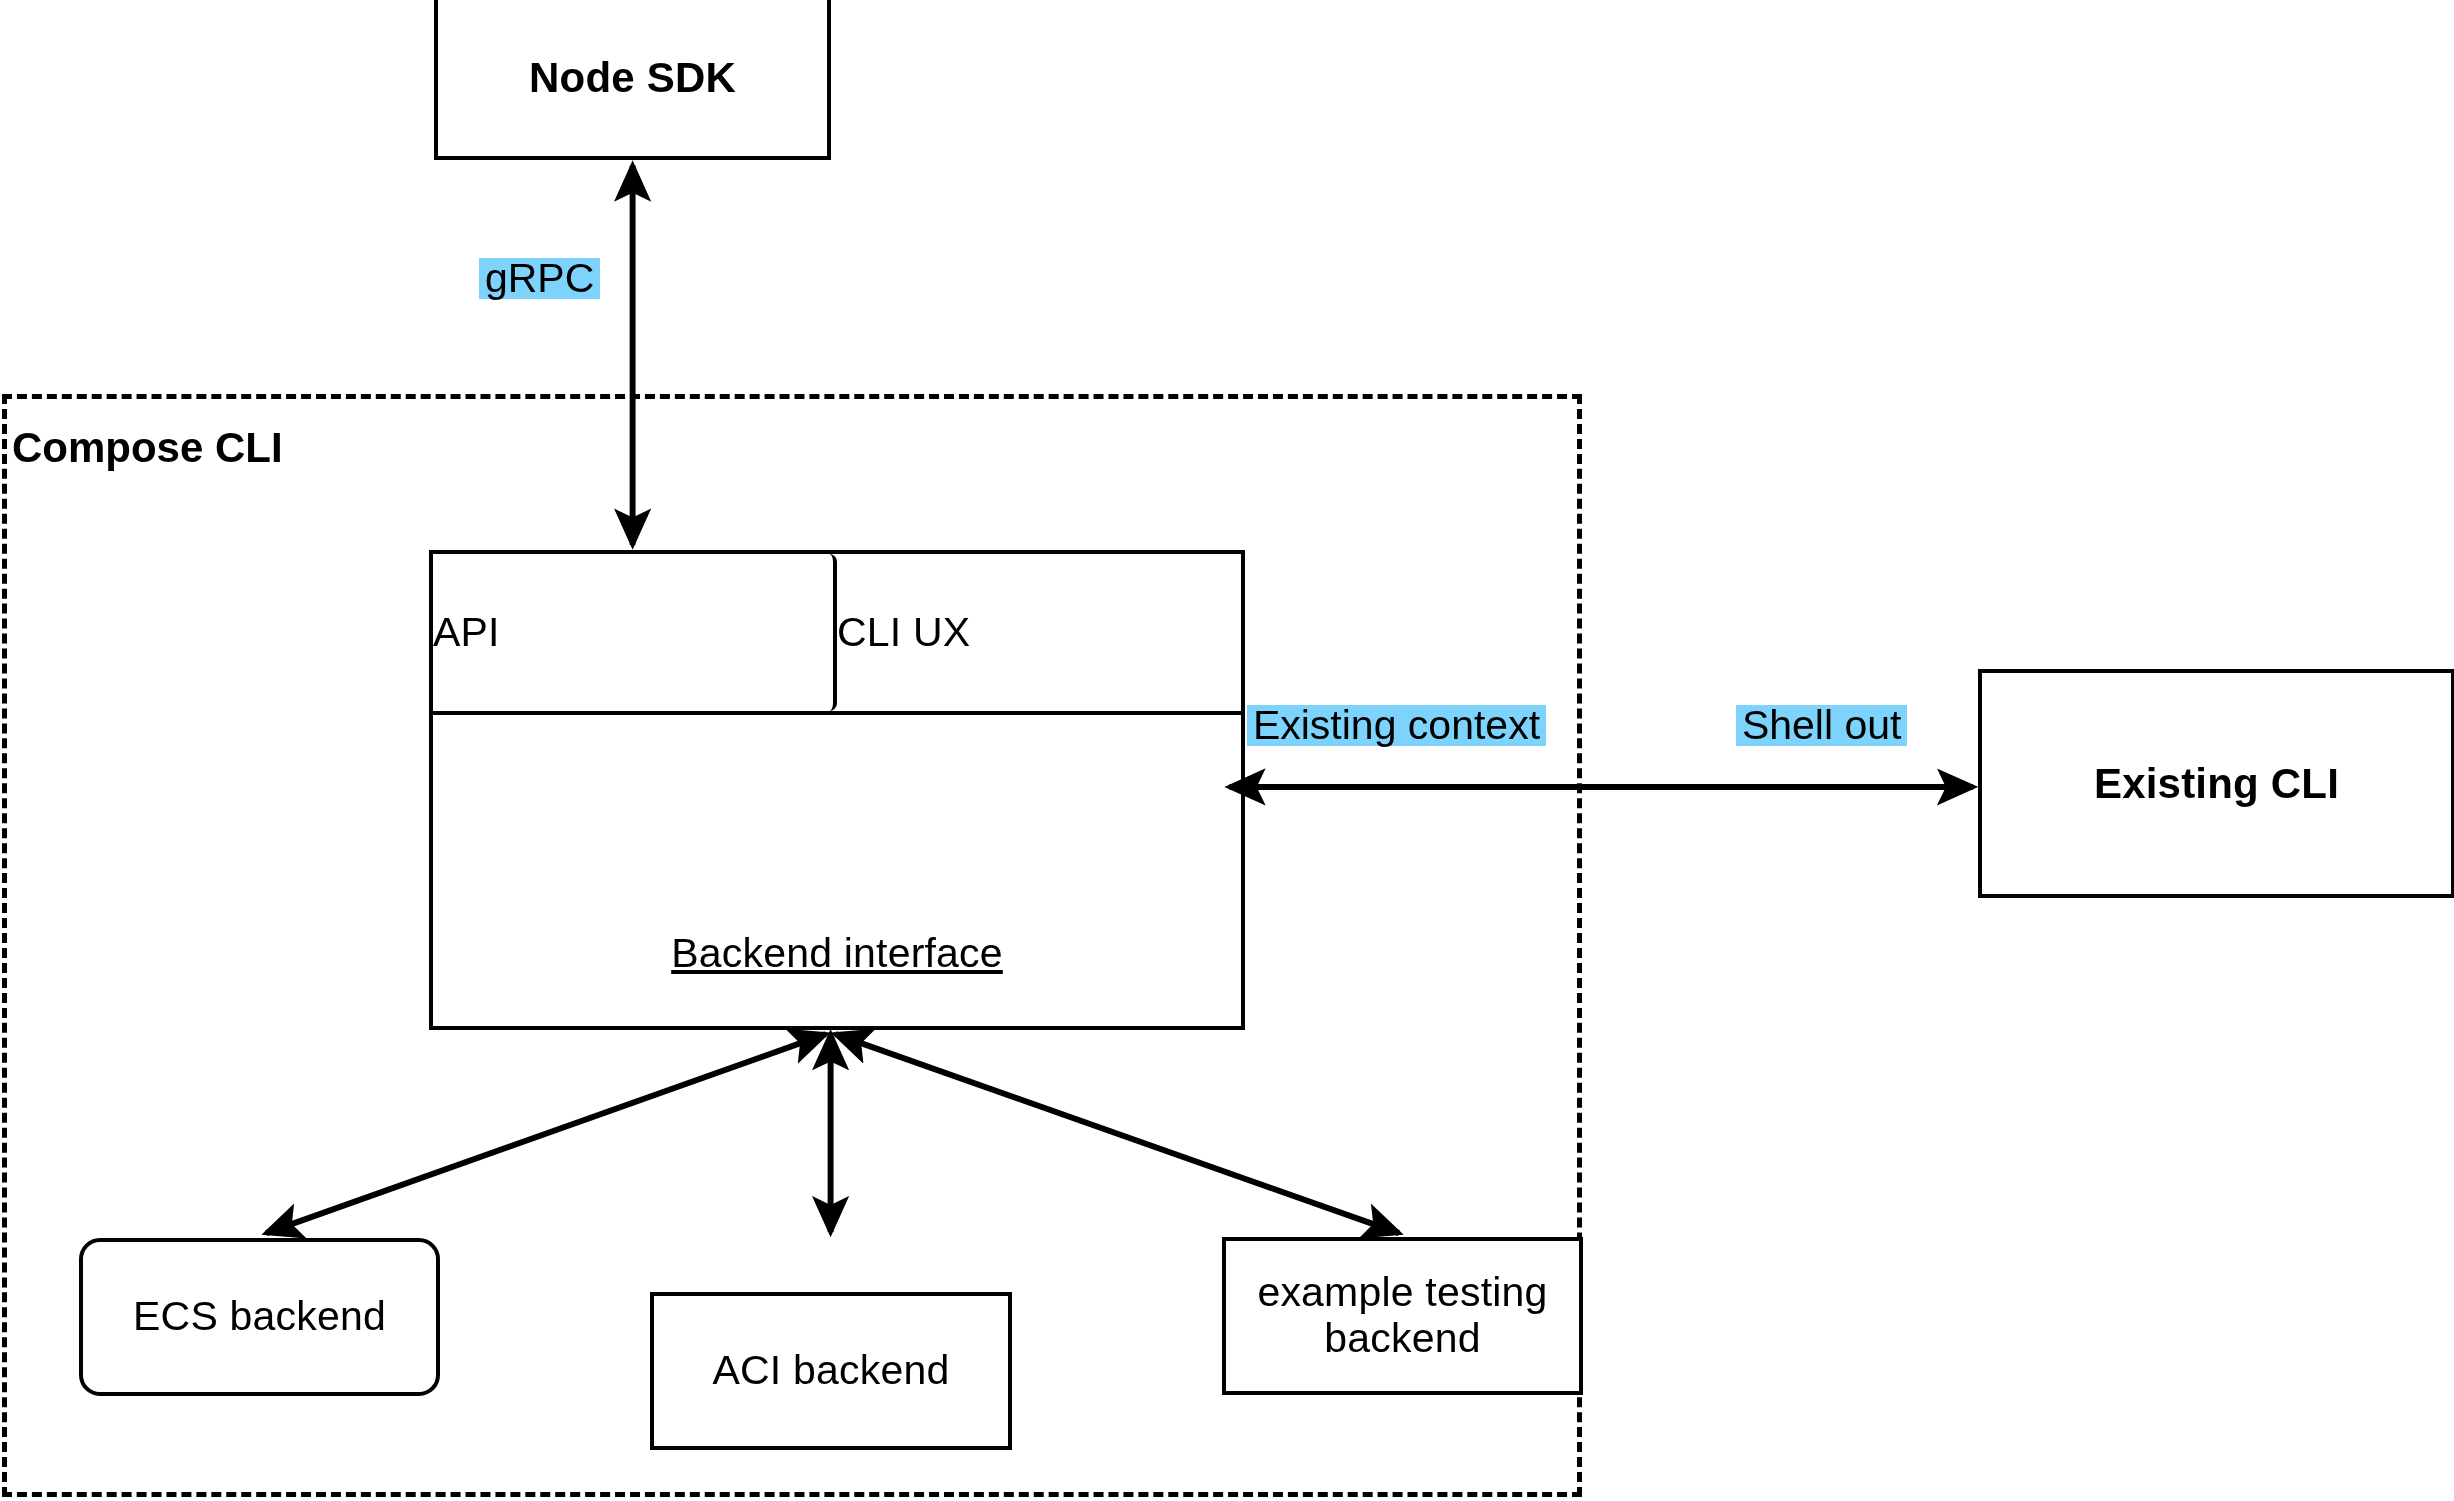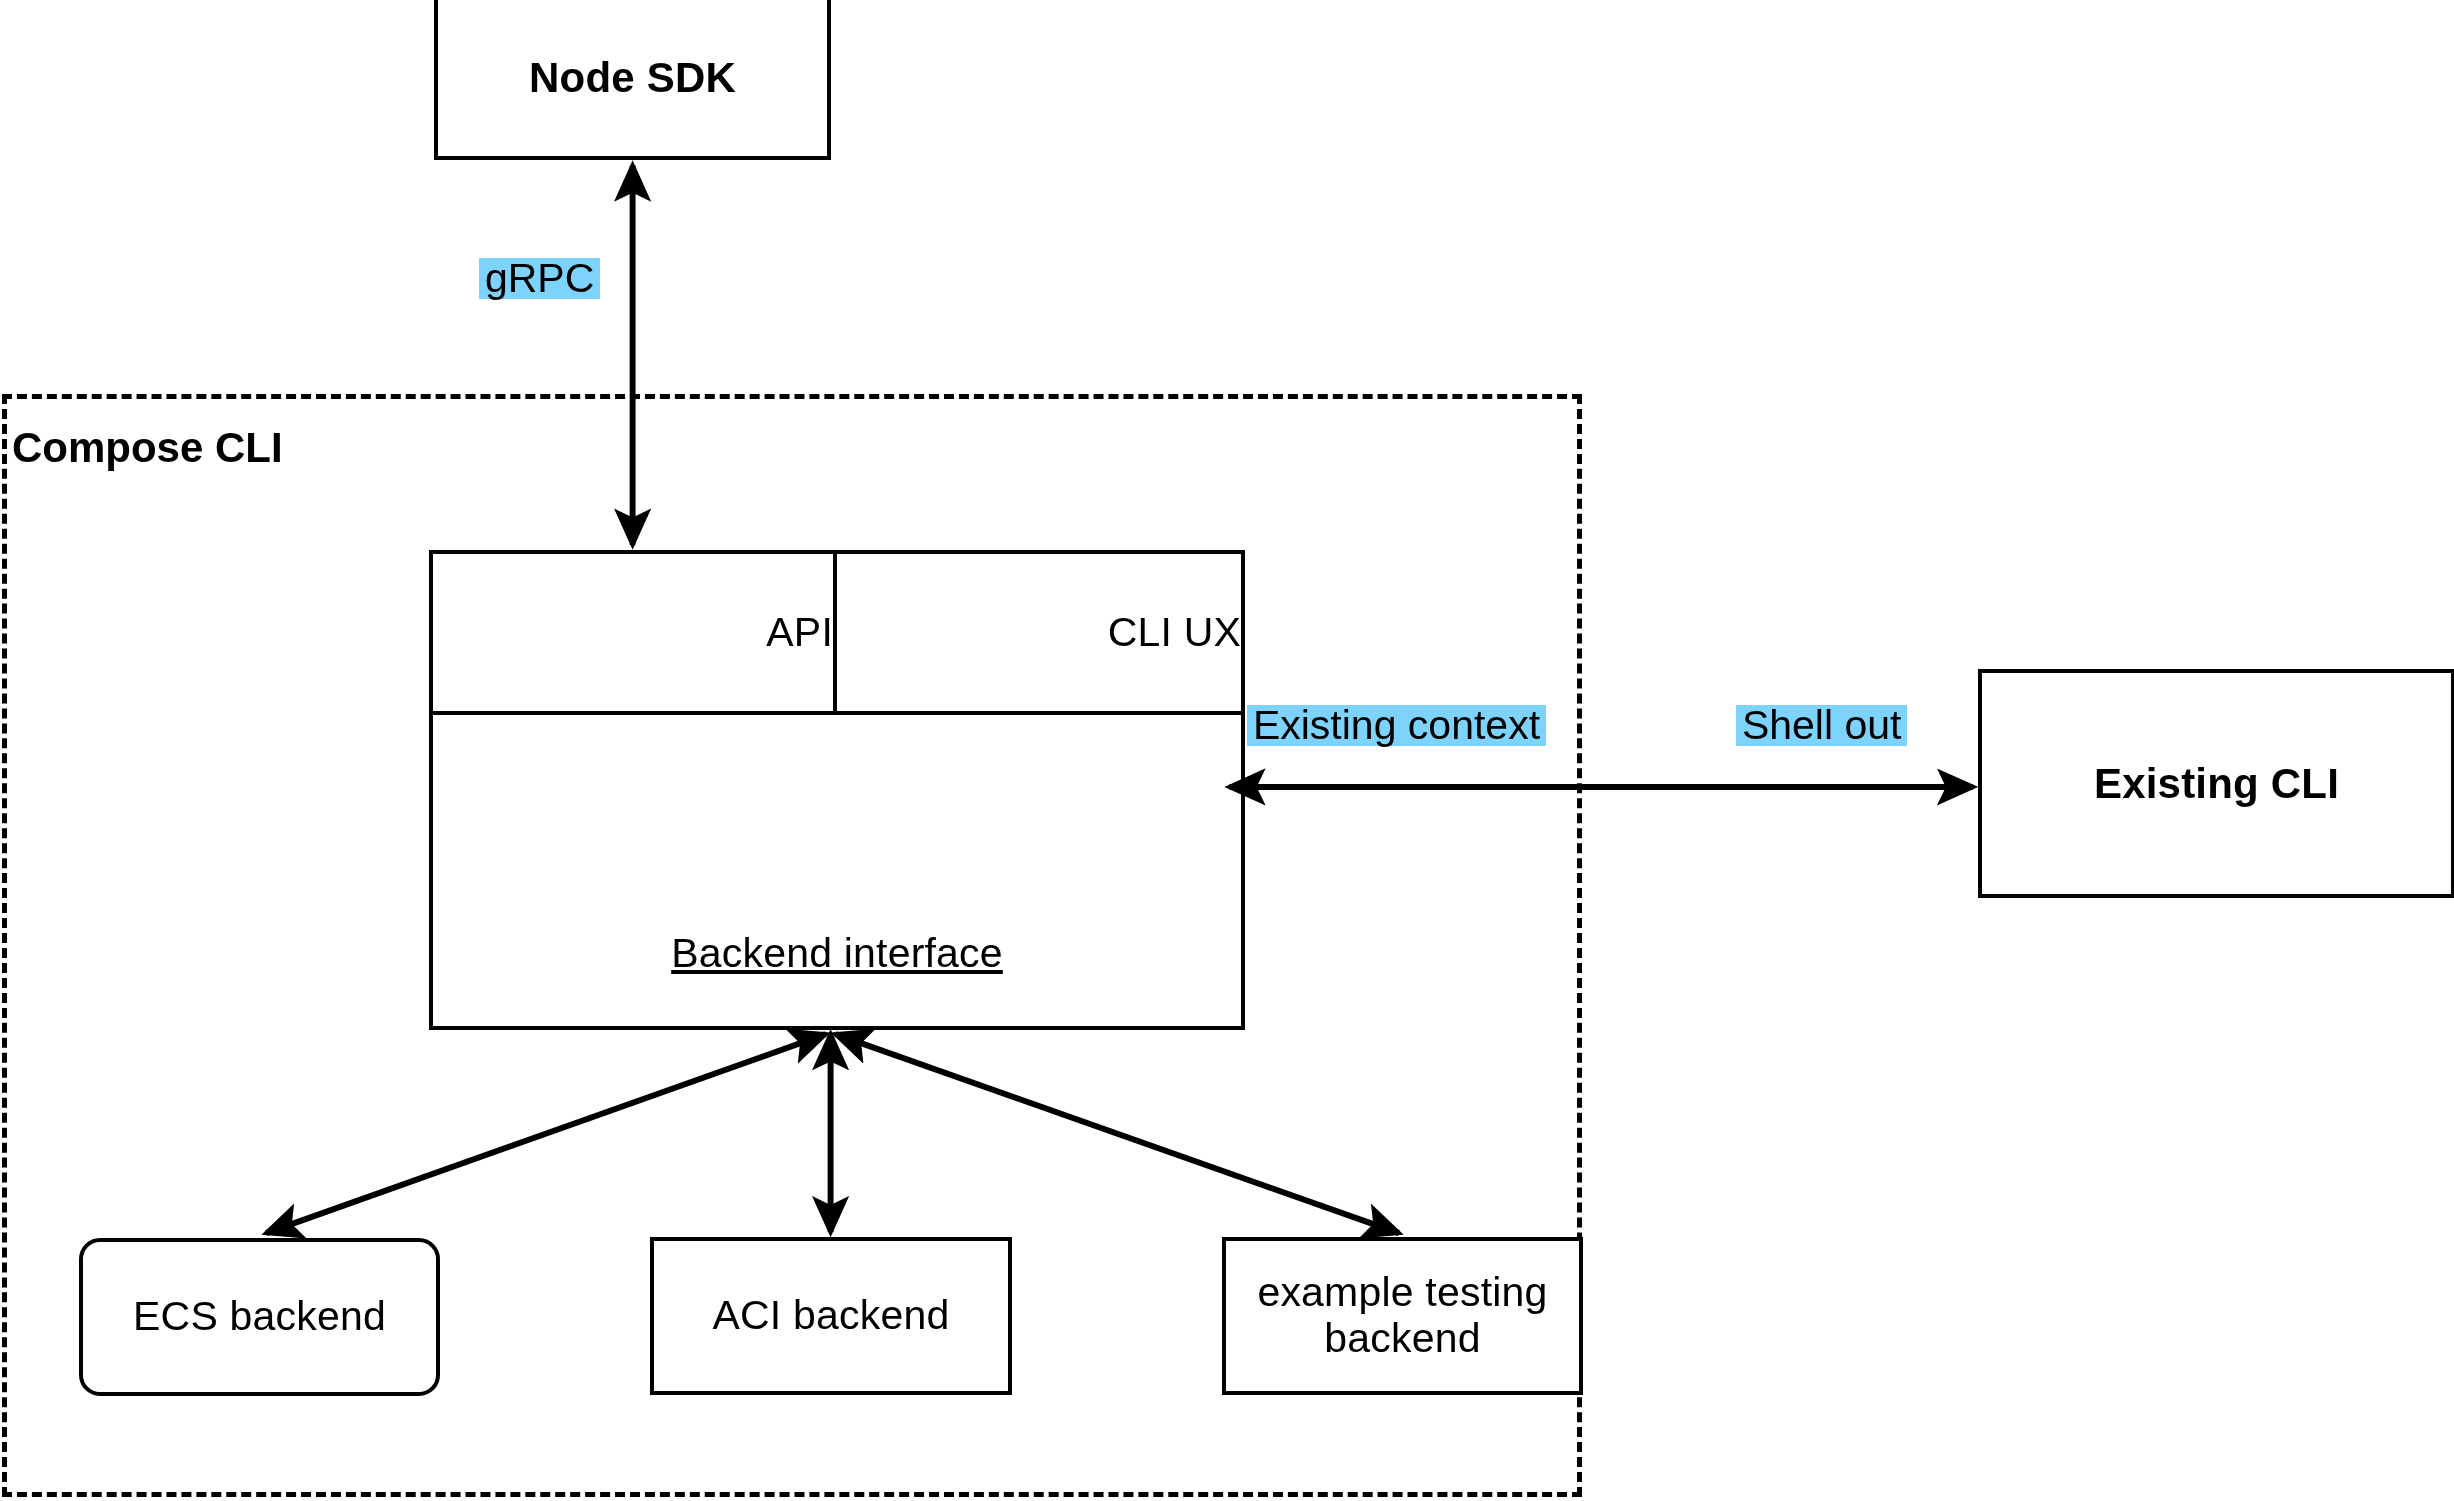--- a/index.html
+++ b/index.html
@@ -81,34 +81,35 @@
     display: flex;
     align-items: center;
     justify-content: center;
     box-sizing: border-box;
   }
   #row-top { top: 0; height: 161px; border-bottom: 4.9px solid #000; }
   #row-ctx { top: 161px; height: 160px; border-bottom: 4.9px solid #000; }
   #row-backend { top: 320px; height: 160px; text-decoration: underline; }
   #cell-api, #cell-cliux {
     height: 100%;
-    display: flex; align-items: center; justify-content: flex-end;
+    display: flex; align-items: center; justify-content: flex-start;
     box-sizing: border-box;
+    border-radius: 8px;
   }
   #cell-api { width: 50%; border-right: 4.9px solid #000; }
   #cell-cliux { width: 50%; }
 
   
   #existing-cli-box {
     left: 1978px; top: 669px; width: 477px; height: 229px;
   }
 
   
   #ecs-box { left: 79px; top: 1238px; width: 361px; height: 158px; border-radius: 21px; }
-  #aci-box { left: 650px; top: 1237px; width: 362px; height: 158px; }
+  #aci-box { left: 650px; top: 1292px; width: 362px; height: 158px; }
   #example-box { left: 1222px; top: 1237px; width: 361px; height: 158px; }
 
   
   .edge-label {
     position: absolute;
     font-size: 41px;
     line-height: 1;
     background: #7dd3fc;
     padding: 0 5.9px;
     white-space: nowrap;

